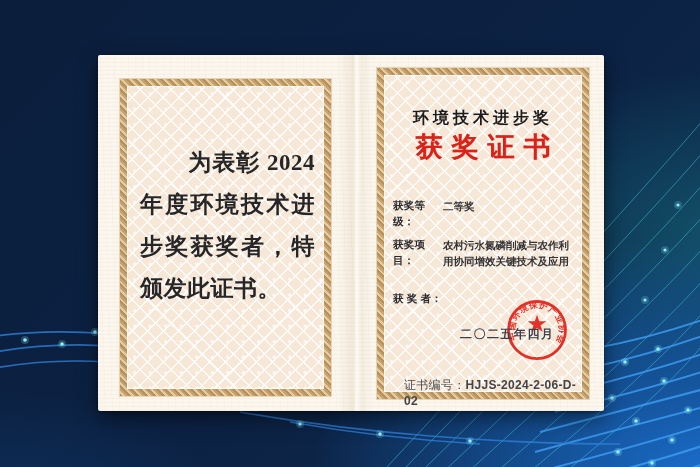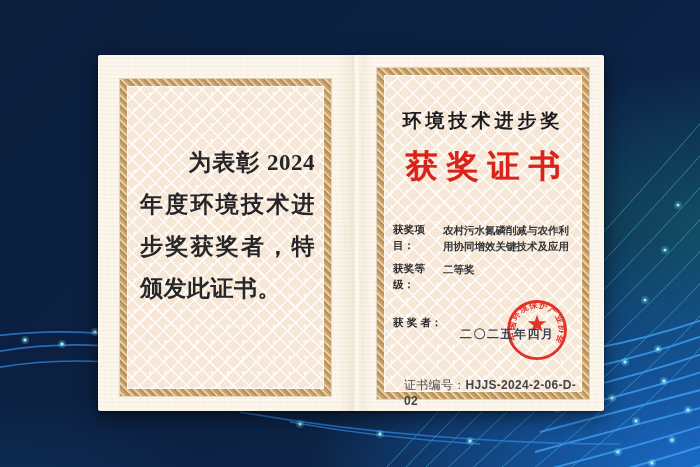--- a/index.html
+++ b/index.html
@@ -47,25 +47,25 @@
   .pledge{
     margin:0;padding:56px 9px 0 13px;
     font-size:23px;font-weight:700;color:#262628;
     line-height:42px;text-indent:2.1em;letter-spacing:.5px;
     word-break:break-all;text-align:justify;
   }
 
   
   .award-name{
     margin-top:33px;text-align:center;
-    font-size:19px;font-weight:700;letter-spacing:4px;color:#1c1c1e;
+    font-size:16px;font-weight:700;letter-spacing:4px;color:#1c1c1e;
   }
   .cert-title{
-    margin-top:11px;text-align:center;
-    font-size:32px;font-weight:700;letter-spacing:9px;text-indent:9px;
+    text-align:center;
+    font-size:27px;font-weight:700;letter-spacing:9px;text-indent:9px;
     color:#d9231a;text-shadow:.4px .4px 0 rgba(217,35,26,.5);
   }
   .fields{margin:33px 0 0 9px;}
   .field-row{display:flex;font-size:10.5px;line-height:16px;}
   .field-row + .field-row{margin-top:7px;}
   .field-row.row-3{margin-top:22px;}
   .field-label{
     width:50px;flex:none;font-weight:600;color:#2c2c30;letter-spacing:.3px;
   }
   .field-value{
@@ -179,26 +179,26 @@
     <div class="frame frame-left">
       <p class="pledge">为表彰 2024 年度环境技术进步奖获奖者，特颁发此证书。</p>
     </div>
 
     <div class="frame frame-right">
       <div class="award-name">环境技术进步奖</div>
       <div class="cert-title">获奖证书</div>
 
       <div class="fields">
         <div class="field-row">
+          <span class="field-label">获奖等级：</span>
+          <span class="field-value">二等奖</span>
+        </div>
+        <div class="field-row">
           <span class="field-label">获奖项目：</span>
           <span class="field-value">农村污水氮磷削减与农作利用协同增效关键技术及应用</span>
-        </div>
-        <div class="field-row">
-          <span class="field-label">获奖等级：</span>
-          <span class="field-value">二等奖</span>
         </div>
         <div class="field-row row-3">
           <span class="field-label">获 奖 者：</span>
         </div>
       </div>
 
       <div class="seal">
         <svg viewBox="0 0 100 100" aria-hidden="true">
           <circle cx="50" cy="50" r="46" fill="none" stroke="#e3261d" stroke-width="4.5"></circle>
           <path id="sealArc" d="M 18.8,68 A 36,36 0 1 1 81.2,68" fill="none"></path>

